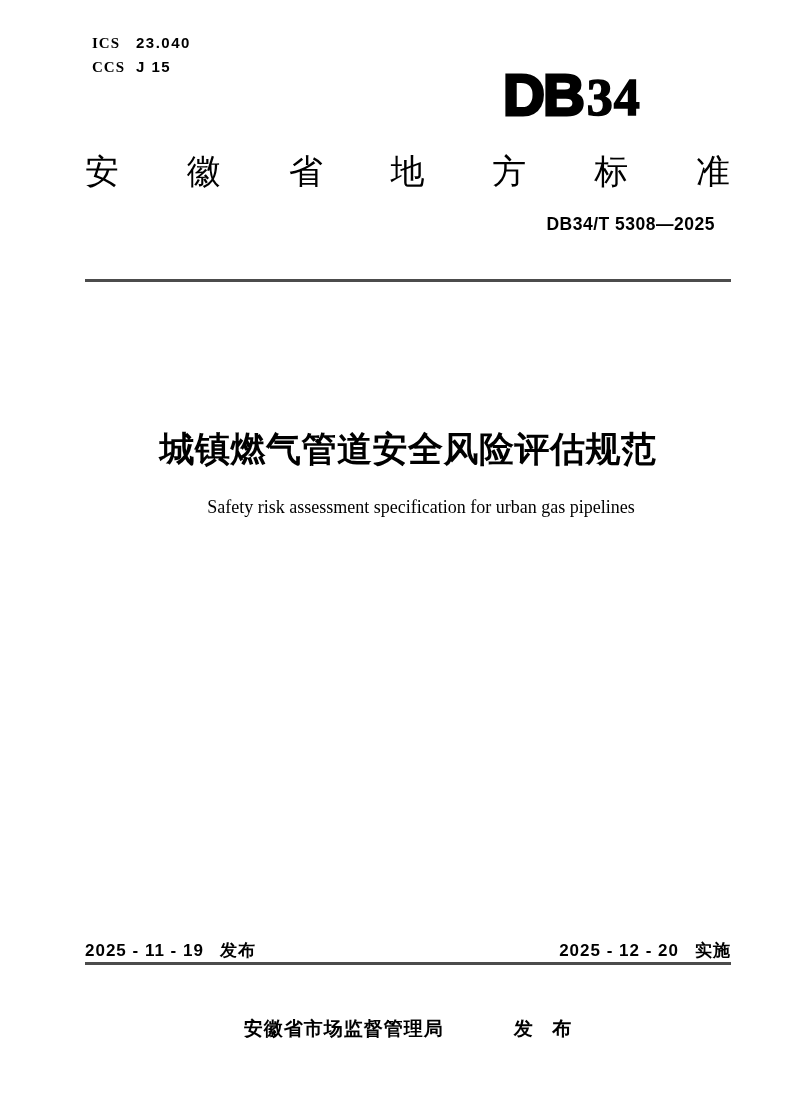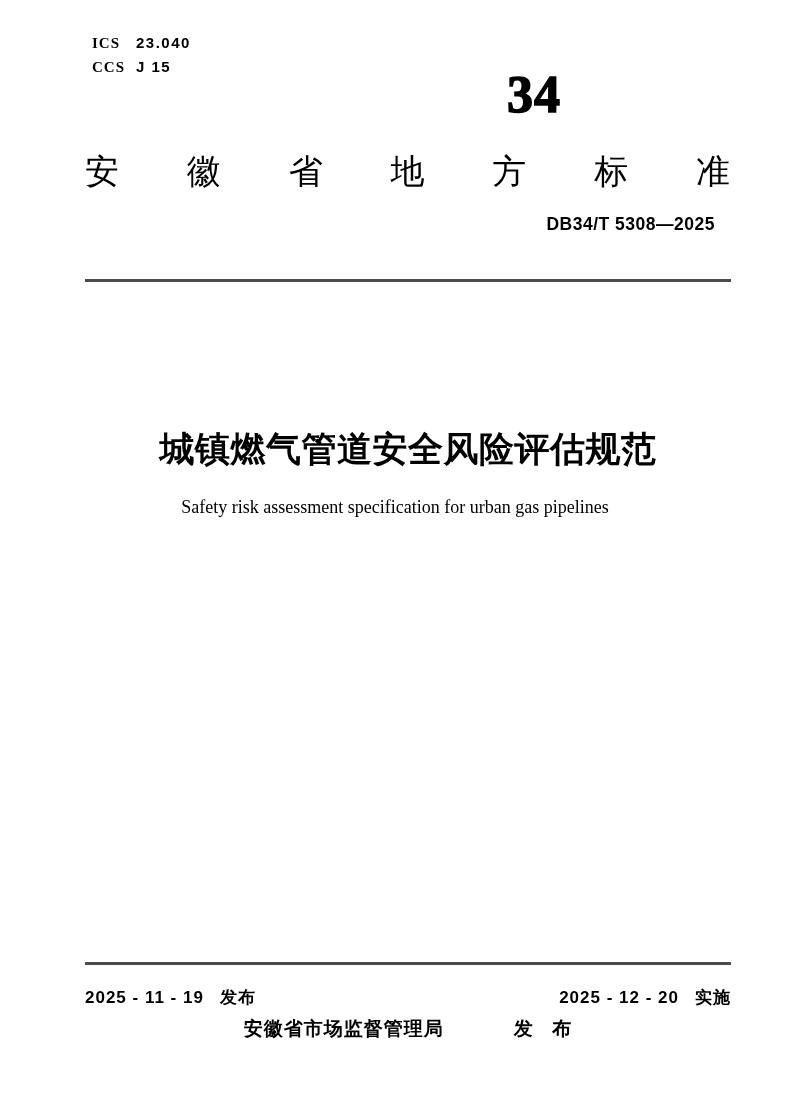--- a/index.html
+++ b/index.html
@@ -69,29 +69,29 @@
   .rule-top { top: 279px; }
   .rule-bottom { top: 962px; }
 
   
   .title-cn {
     position: absolute; top: 426px; left: 85px; width: 646px;
     text-align: center;
     font-size: 35px; font-weight: 700; letter-spacing: 0.5px;
   }
   .title-en {
-    position: absolute; top: 497px; left: 72px; width: 646px;
+    position: absolute; top: 497px; left: 98px; width: 646px;
     text-align: center;
     font-family: "Liberation Serif", serif;
     font-size: 18px; font-weight: 400;
   }
 
   
   .dates {
-    position: absolute; top: 986px; left: 85px; width: 646px;
+    position: absolute; top: 939px; left: 85px; width: 646px;
     display: flex; justify-content: space-between;
     font-size: 17px; font-weight: 700;
   }
   .date-group { display: flex; align-items: baseline; }
   .date-value { letter-spacing: 1px; }
   .date-label { margin-left: 16px; letter-spacing: 1px; }
 
   
   .publisher-row {
     position: absolute; top: 1016px; left: 85px; width: 646px;
@@ -111,20 +111,21 @@
       <span class="code-label">ICS</span>
       <span class="code-value">23.040</span>
     </div>
     <div class="code-line">
       <span class="code-label">CCS</span>
       <span class="code-value">J 15</span>
     </div>
   </div>
 
   <div class="logo">
+    <span class="logo-db">DB</span>
     <span class="logo-num">34</span>
   </div>
 
   <div class="standard-type">
     <span>安</span>
     <span>徽</span>
     <span>省</span>
     <span>地</span>
     <span>方</span>
     <span>标</span>

